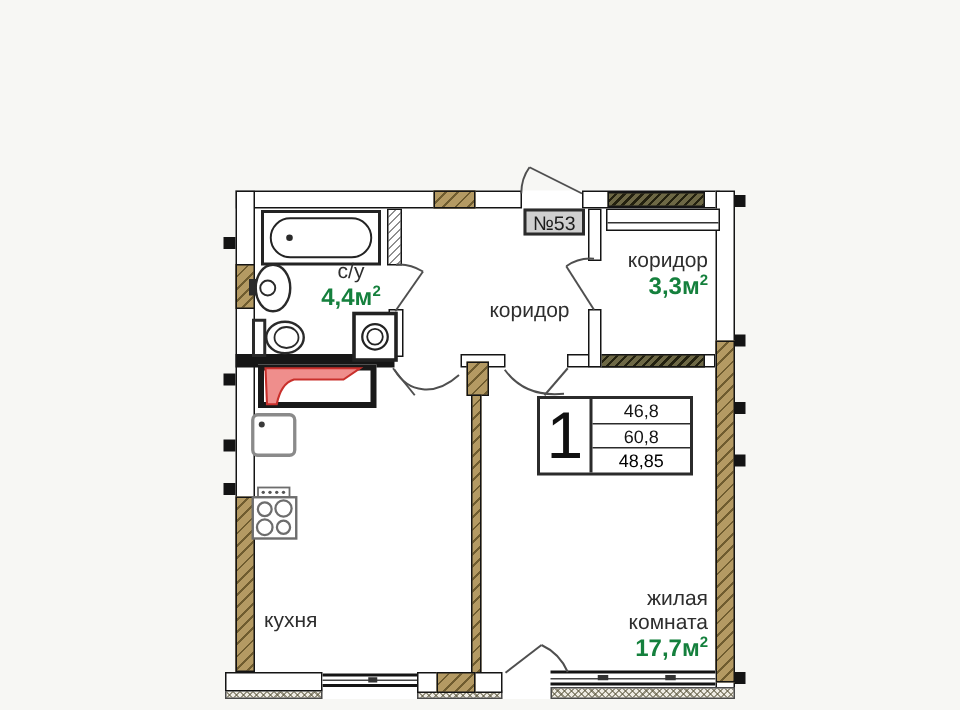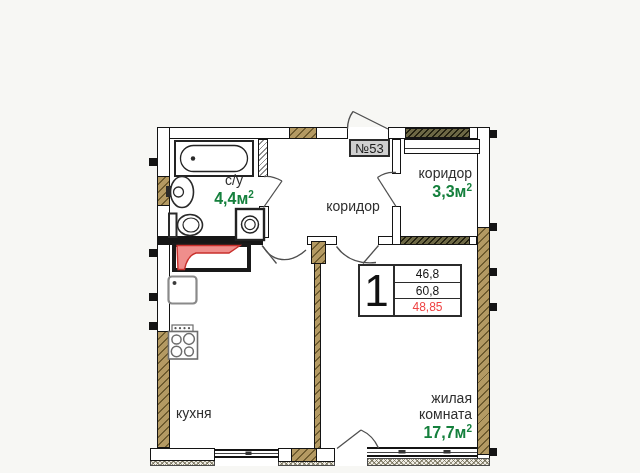--- a/index.html
+++ b/index.html
@@ -68,21 +68,21 @@
          font-size:13px;color:#1c1c1c;}
   
   #info{position:absolute;left:358px;top:264px;width:104px;height:53px;box-sizing:border-box;
         border:2px solid #2b2b2b;background:#fff;display:flex;}
   #info-left{width:33px;border-right:2px solid #2b2b2b;display:flex;align-items:center;justify-content:center;
         font-size:44px;line-height:44px;color:#111;}
   #info-right{flex:1;display:flex;flex-direction:column;}
   .info-row{flex:1;border-bottom:1.5px solid #2b2b2b;display:flex;align-items:center;justify-content:center;
         font-size:12px;color:#141414;}
   .info-row:last-child{border-bottom:none;}
-  .info-row.red{color:#ef4444;}
+  .info-row.red{color:#000000;}
   
   .room-label{position:absolute;color:#2e2e2e;line-height:1.14;text-align:center;}
   .room-name{font-size:14px;}
   .room-area{font-size:16px;font-weight:bold;color:#15803d;}
   .room-area sup{font-size:10px;font-weight:bold;}
   #lbl-bathroom{left:203px;top:173px;width:62px;}
   #lbl-corridor{left:320px;top:199px;width:66px;}
   #lbl-storage{left:400px;top:166px;width:72px;text-align:right;}
   #lbl-kitchen{left:176px;top:406px;width:80px;text-align:left;}
   #lbl-living{left:396px;top:391px;width:76px;text-align:right;}

